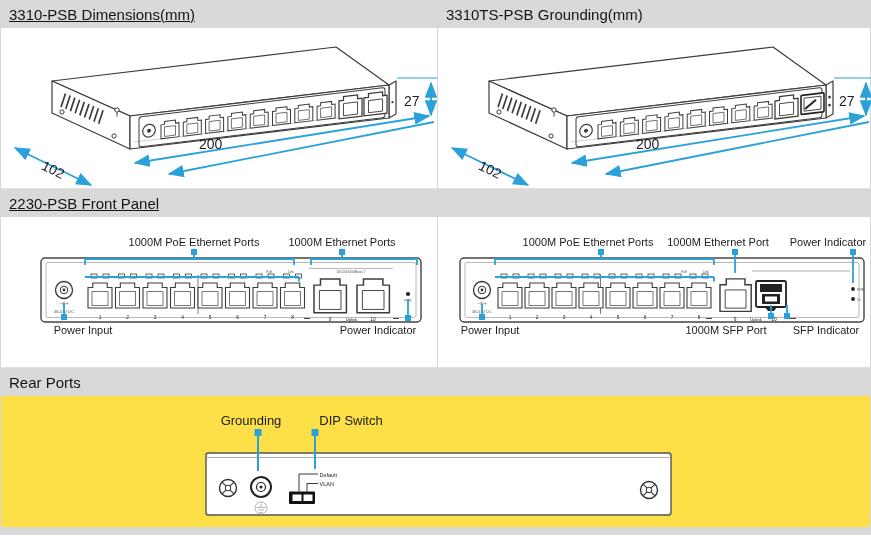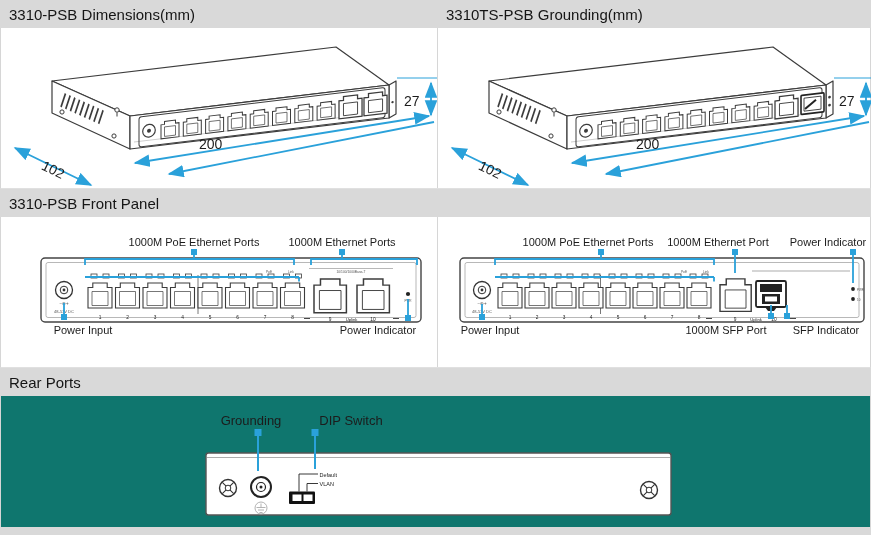--- a/index.html
+++ b/index.html
@@ -1,25 +1,25 @@
 <!DOCTYPE html>
 <html><head>
 <meta charset="utf-8">
 <style>
   html,body{margin:0;padding:0;background:#fff;}
   body{width:871px;height:536px;font-family:"Liberation Sans",sans-serif;-webkit-font-smoothing:antialiased;}
   .page{width:871px;height:536px;overflow:hidden;background:#fff;}
   .hdr{display:flex;align-items:center;background:#d9d9d9;height:28px;font-size:15px;color:#151515;}
   .hdr .t{padding-left:9px;white-space:nowrap;}
-  .hdr .t.w1{width:428px;flex:none;}
+  .hdr .t.w1{width:428px;flex:none;text-decoration:underline;}
   .row{display:flex;border-left:1px solid #d6d6d6;border-right:1px solid #d6d6d6;border-bottom:1px solid #e0e0e0;background:#fff;}
   .cell{position:relative;}
   .cell.l{width:436px;border-right:1px solid #d6d6d6;flex:none;}
   .cell.r{width:433px;flex:none;}
-  .rearwrap{border-left:1px solid #d6d6d6;border-right:1px solid #d6d6d6;background:#0f766e;}
+  .rearwrap{border-left:1px solid #d6d6d6;border-right:1px solid #d6d6d6;background:#fde047;}
   .bottombar{height:8px;background:#d9d9d9;}
   svg{display:block;}
   svg text{font-family:"Liberation Sans",sans-serif;fill:#1c1c1c;}
   .lbl{font-size:11px;}
   .dim{font-size:14px;}
   .tiny{fill:#555;}
 </style>
 </head>
 <body>
 
@@ -166,21 +166,21 @@
           <line x1="431" y1="94" x2="168" y2="146" marker-end="url(#ah)"></line>
         </g>
         <text class="dim" x="50" y="146" text-anchor="middle" transform="rotate(26 50 146)">102</text>
         <text class="dim" x="198" y="121">200</text>
         <text class="dim" x="401" y="78">27</text>
       </svg>
     </div>
   </div>
 
   <div class="hdr">
-    <span class="t w1">3310-PSB Front Panel</span>
+    <span class="t w1">2230-PSB Front Panel</span>
   </div>
 
   <div class="row" style="height:150px">
     <div class="cell l">
       <svg width="436" height="150" viewBox="0 0 436 150">
         <g>
           <rect x="40" y="41" width="380" height="64" rx="4" fill="#fff" stroke="#444" stroke-width="1.4"></rect>
           <rect x="45" y="45.5" width="370" height="55" rx="2" fill="none" stroke="#999" stroke-width="0.7"></rect>
           <g>
             <circle cx="63" cy="73" r="8.5" fill="#fff" stroke="#333" stroke-width="1.3"></circle>

